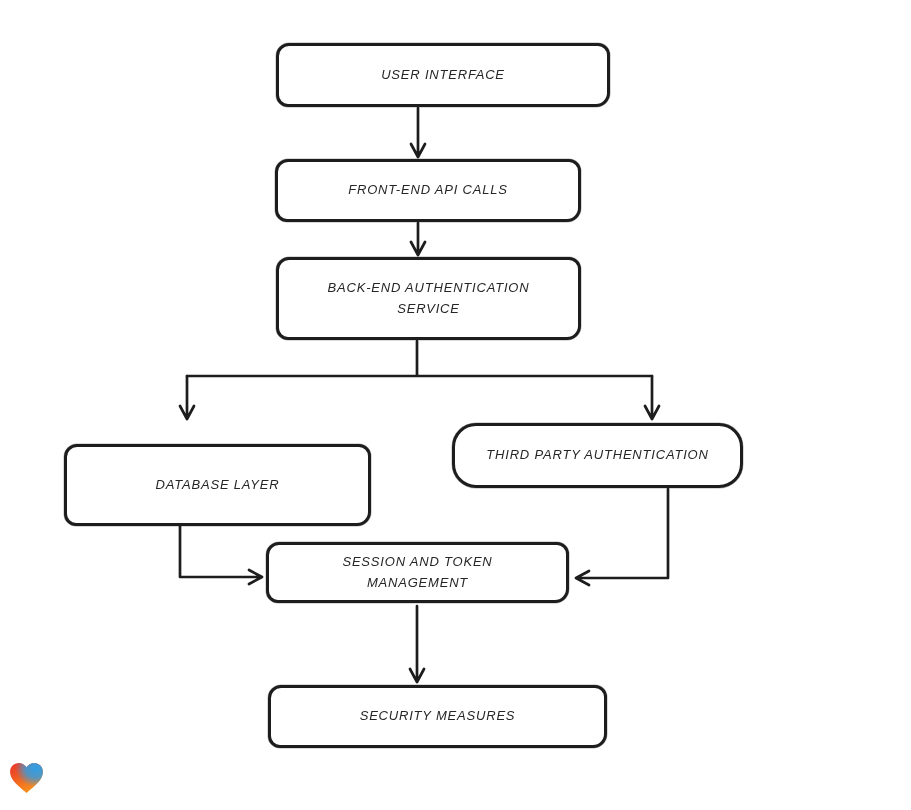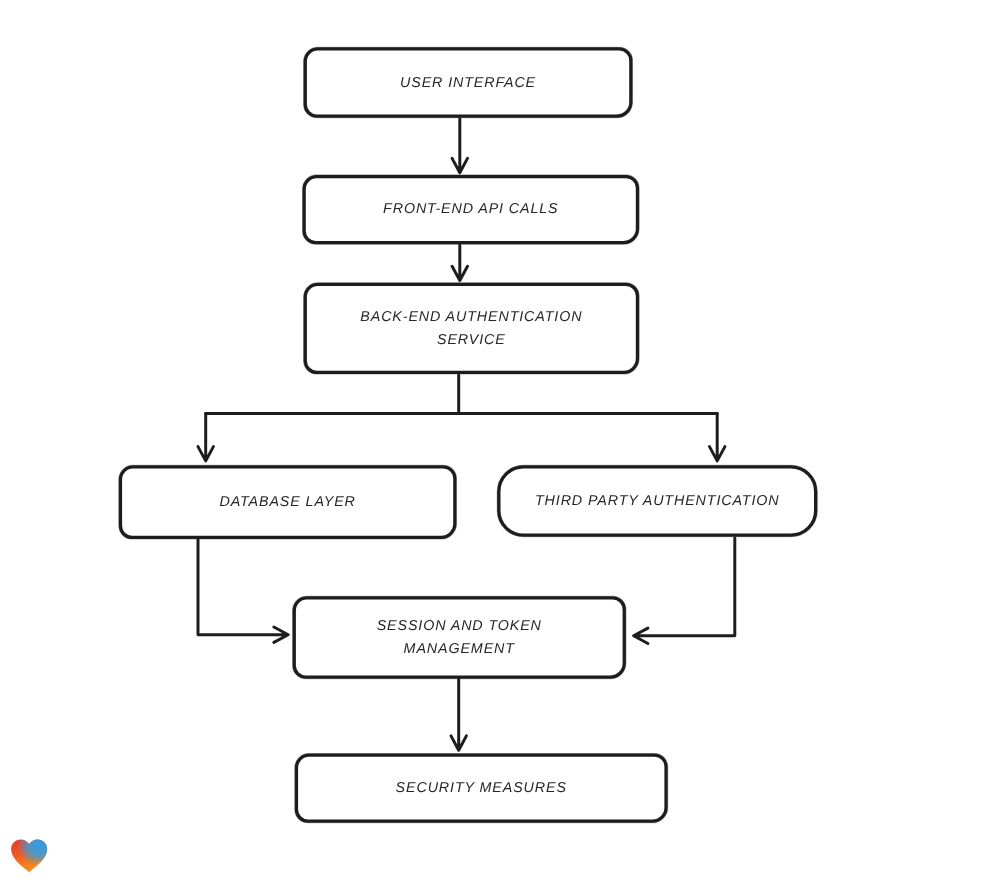--- a/index.html
+++ b/index.html
@@ -43,26 +43,26 @@
     text-align: center;
     padding: 4px 18px;
     color: #262626;
     font-style: italic;
     font-size: 13px;
     font-weight: 400;
     letter-spacing: 0.8px;
     line-height: 1.55;
   }
   .node .label { display: inline-block; }
-  .n1 { left: 276px; top:  43px; width: 299px; height: 64px; }
+  .n1 { left: 276px; top:  43px; width: 334px; height: 64px; }
   .n2 { left: 275px; top: 159px; width: 306px; height: 63px; }
   .n3 { left: 276px; top: 257px; width: 305px; height: 83px; }
-  .n4 { left:  64px; top: 423px; width: 307px; height: 67px; margin-left: 44px; }
+  .n4 { left:  64px; top: 444px; width: 307px; height: 82px; }
   .n5 { left: 452px; top: 423px; width: 291px; height: 65px; border-radius: 24px; }
-  .n6 { left: 266px; top: 542px; width: 303px; height: 75px; }
+  .n6 { left: 266px; top: 542px; width: 303px; height: 61px; }
   .n7 { left: 268px; top: 685px; width: 339px; height: 63px; }
   .n6 .label { max-width: 205px; }
   .n3 .label { max-width: 235px; }
   .logo {
     position: absolute;
     left: 8px;
     top: 760px;
     width: 37px;
     height: 36px;
     cursor: pointer;

